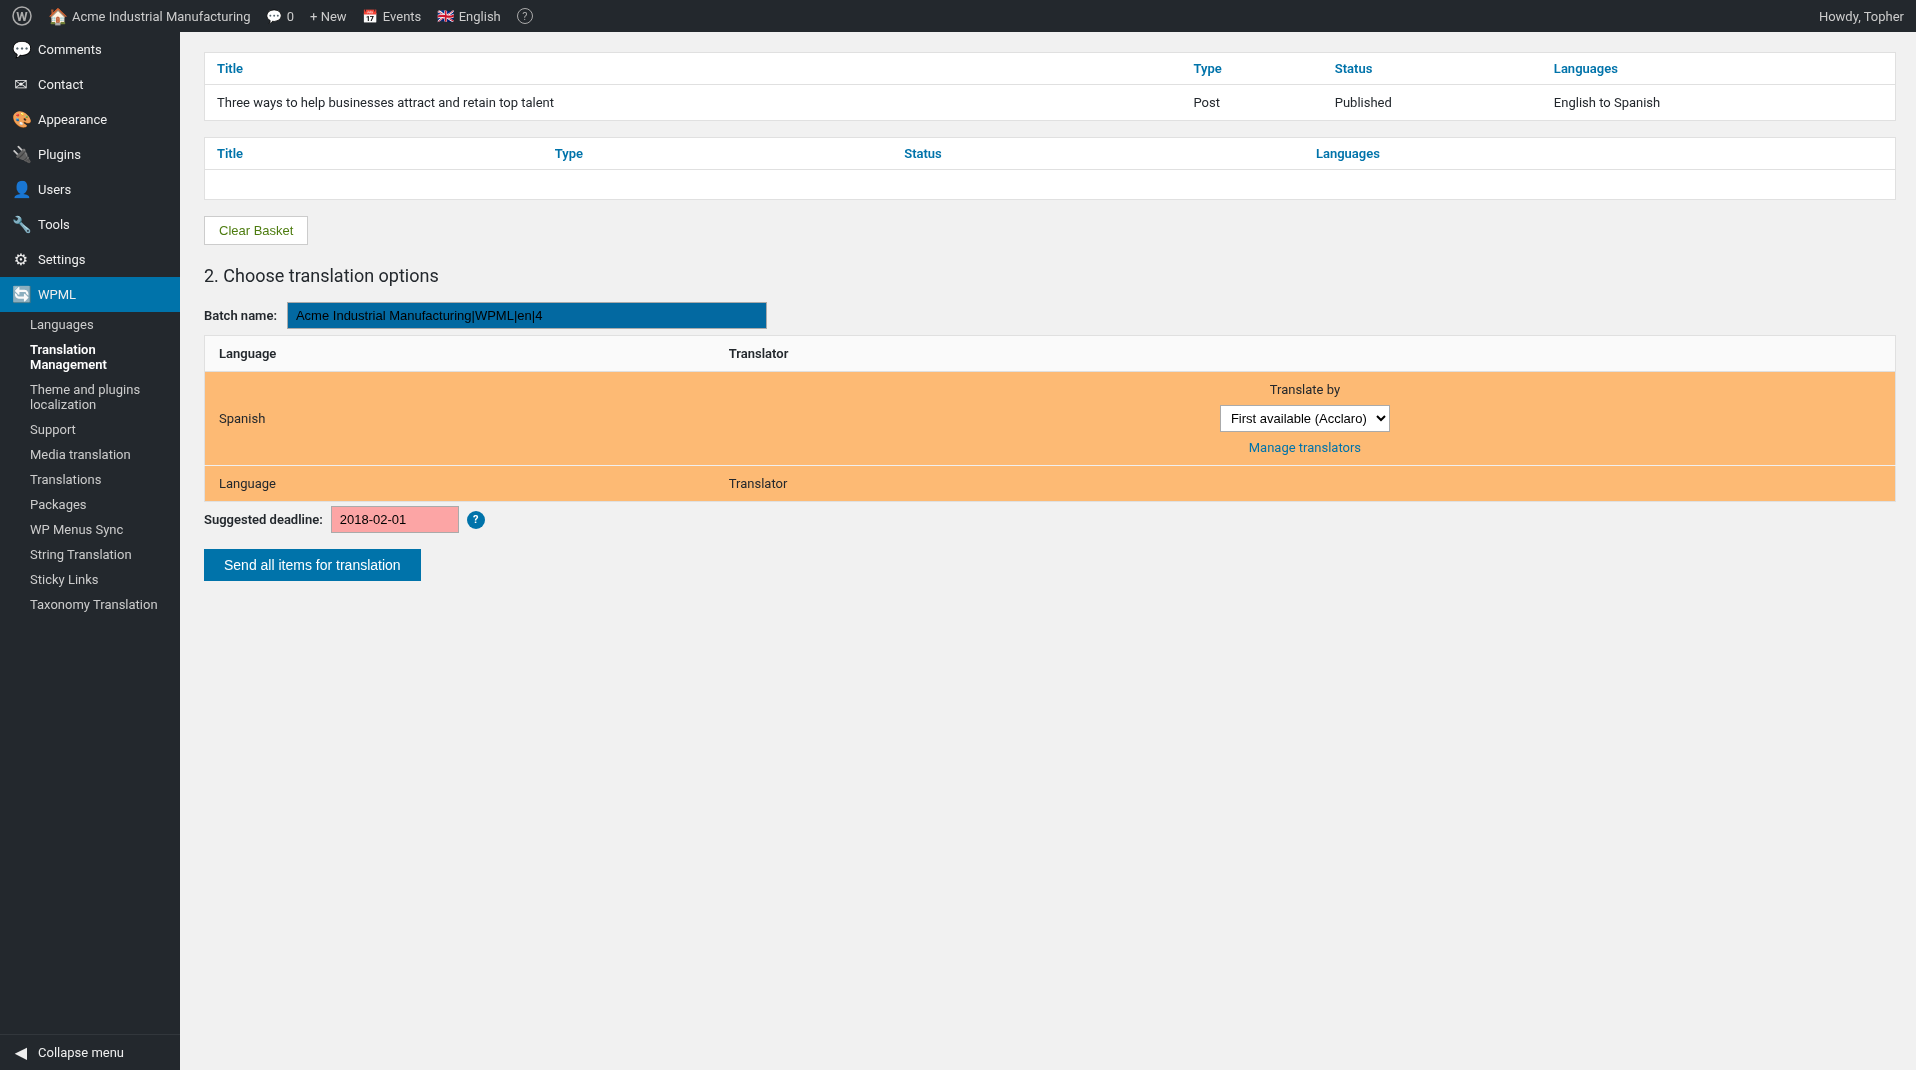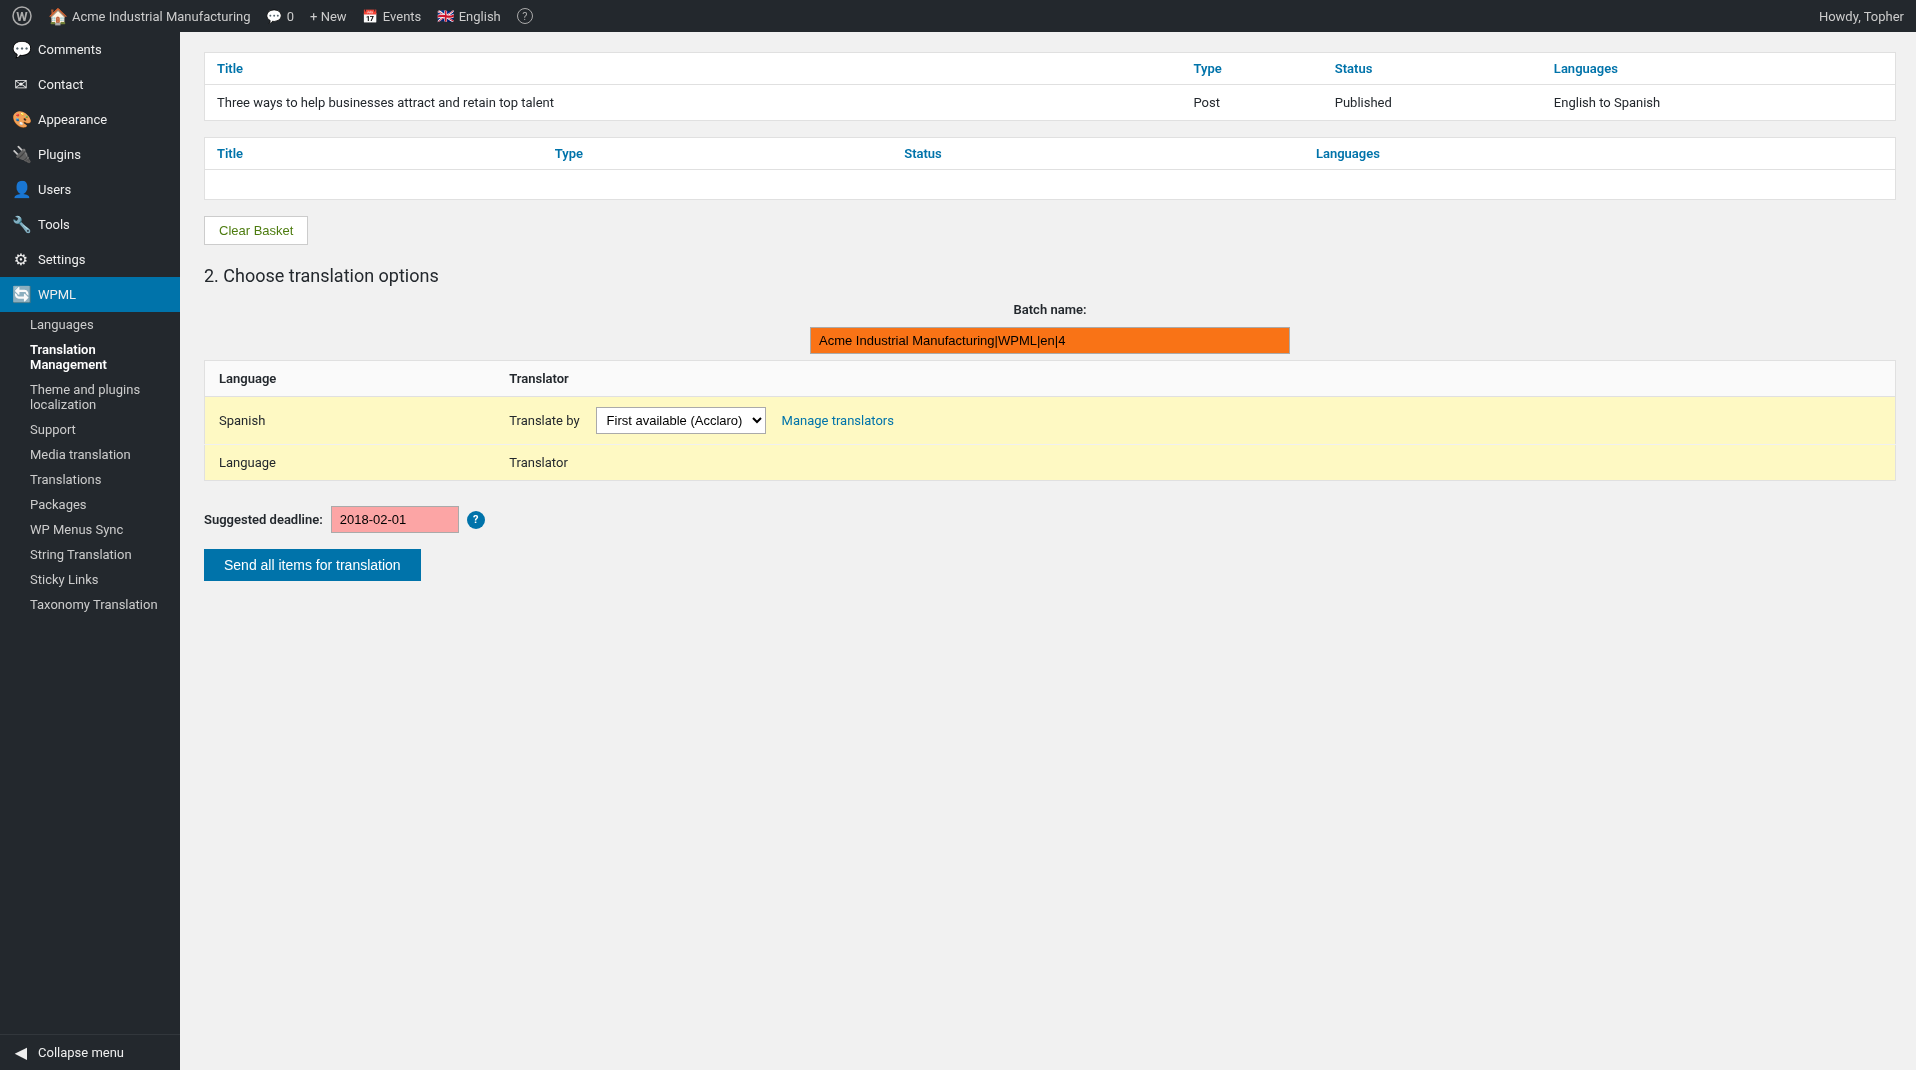--- a/index.html
+++ b/index.html
@@ -111,60 +111,60 @@
       margin-bottom: 16px;
       color: #23282d;
     }
 
     
     .form-row {
       display: flex;
       align-items: center;
       gap: 10px;
       margin-bottom: 6px;
-      flex-direction: column;
     }
     .form-label { font-weight: 600; font-size: 13px; }
     .form-input {
       border: 1px solid #aaa;
       padding: 5px 8px;
       font-size: 13px;
       width: 480px;
-      background: #f97316;
+      background: #0369a1;
     }
     .form-hint { font-size: 12px; color: #666; margin-bottom: 16px; }
 
     
     .translator-table {
       width: 100%;
       border-collapse: collapse;
-      background: #fef9c3;
+      background: #fdba74;
       border: 1px solid #e0e0e0;
-      margin-bottom: 25px;
+      margin-bottom: 4px;
     }
     .translator-table th {
       text-align: left;
       padding: 10px 14px;
       font-weight: 600;
       font-size: 13px;
       border-bottom: 1px solid #e0e0e0;
       background: #fafafa;
     }
     .translator-table td {
       padding: 10px 14px;
       font-size: 13px;
       border-bottom: 1px solid #f0f0f0;
       vertical-align: middle;
     }
     .translator-table tr:last-child td { border-bottom: none; }
 
     .translate-by-row {
       display: flex;
       align-items: center;
-      gap: 16px;
+      gap: 8px;
+      flex-direction: column;
     }
     .translate-by-select {
       border: 1px solid #aaa;
       padding: 4px 6px;
       font-size: 13px;
       background: #fff;
       cursor: pointer;
     }
     .manage-translators-link { color: #0073aa; text-decoration: none; }
 

